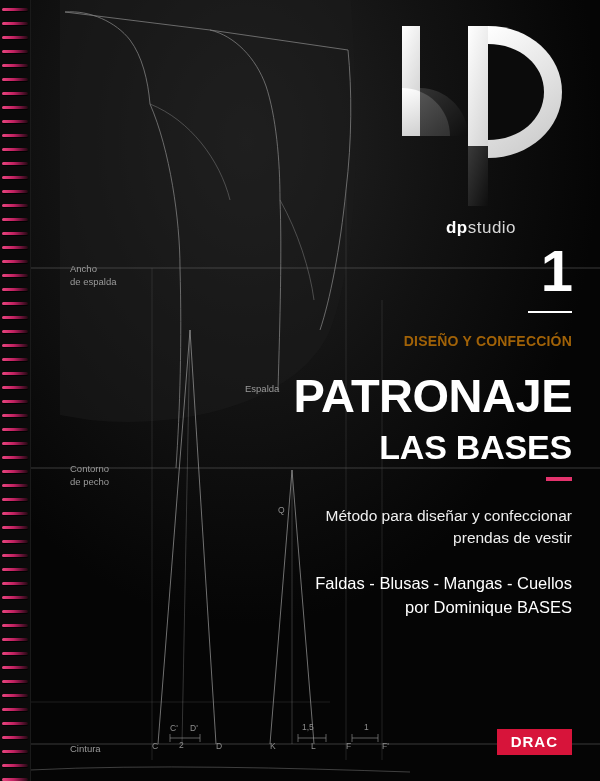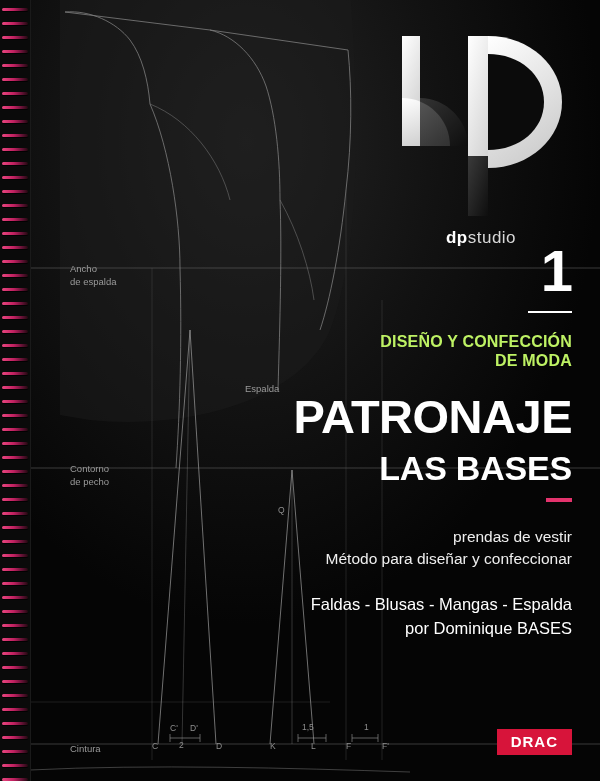--- a/index.html
+++ b/index.html
@@ -48,21 +48,21 @@
     left: 30px; top: 0;
     width: 570px; height: 781px;
     z-index: 1;
   }
   .blueprint svg { display: block; }
 
   
   .logo-block {
     position: absolute;
     right: 24px;
-    top: 36px;
+    top: 26px;
     width: 190px;
     z-index: 10;
     text-align: center;
   }
   .logo-mark { width: 180px; height: 180px; margin-left: 6px; }
   .logo-text {
     margin-top: 8px;
     font-size: 17px;
     letter-spacing: 0.5px;
     color: #d8d8d8;
@@ -93,25 +93,25 @@
     letter-spacing: -1px;
   }
   .volume-rule {
     width: 44px;
     height: 2px;
     background: #ffffff;
     margin: 14px 0 0 auto;
   }
   .series-title {
     margin-top: 20px;
-    font-size: 16px;
+    font-size: 14px;
     font-weight: bold;
     line-height: 1.18;
     letter-spacing: 0.2px;
-    color: #bef264;
+    color: #a16207;
   }
   .main-title {
     margin-top: 22px;
     font-size: 47px;
     font-weight: bold;
     letter-spacing: -0.5px;
     line-height: 1.02;
     color: #ffffff;
   }
   .sub-title {
@@ -363,30 +363,29 @@
   </div>
 
   <div class="text-col">
     <div class="volume-row">
       <div class="volume-num">1</div>
     </div>
     <div class="volume-rule"></div>
 
     <div class="series-title">
       <div>DISEÑO Y CONFECCIÓN</div>
-      <div>DE MODA</div>
     </div>
 
     <div class="main-title">PATRONAJE</div>
     <div class="sub-title">LAS BASES</div>
     <div class="pink-rule"></div>
 
     <div class="tagline">
+      <div>Método para diseñar y confeccionar</div>
       <div>prendas de vestir</div>
-      <div>Método para diseñar y confeccionar</div>
     </div>
 
-    <div class="garments">Faldas - Blusas - Mangas - Espalda</div>
+    <div class="garments">Faldas - Blusas - Mangas - Cuellos</div>
     <div class="author">por Dominique BASES</div>
   </div>
 
   <div class="publisher">DRAC</div>
 </div>
 
 </body></html>

